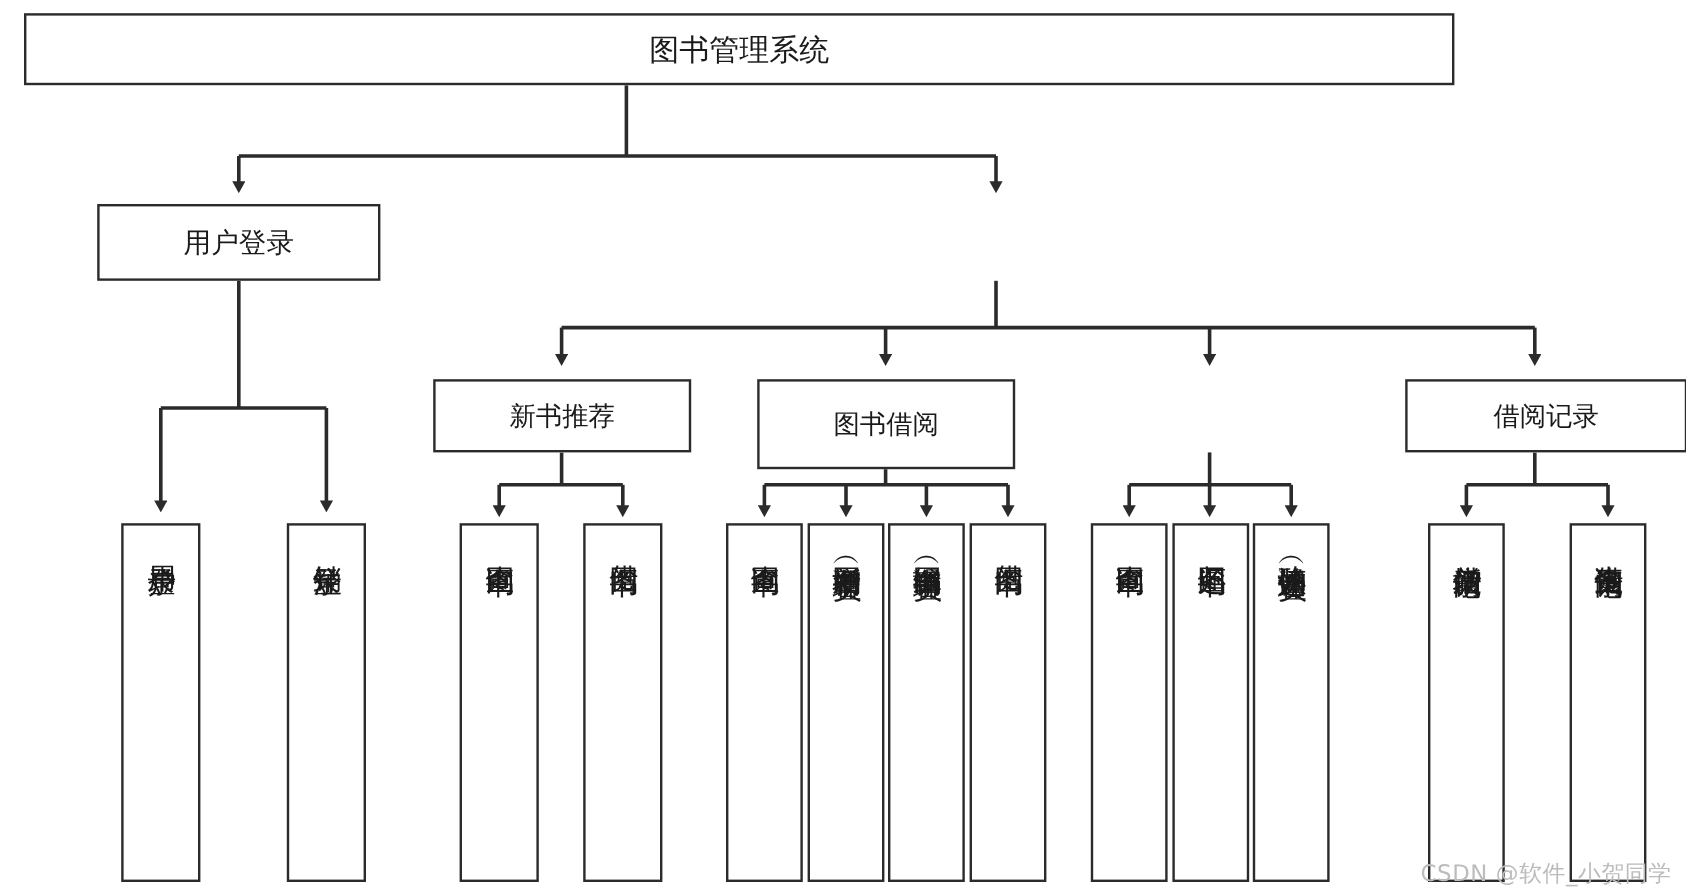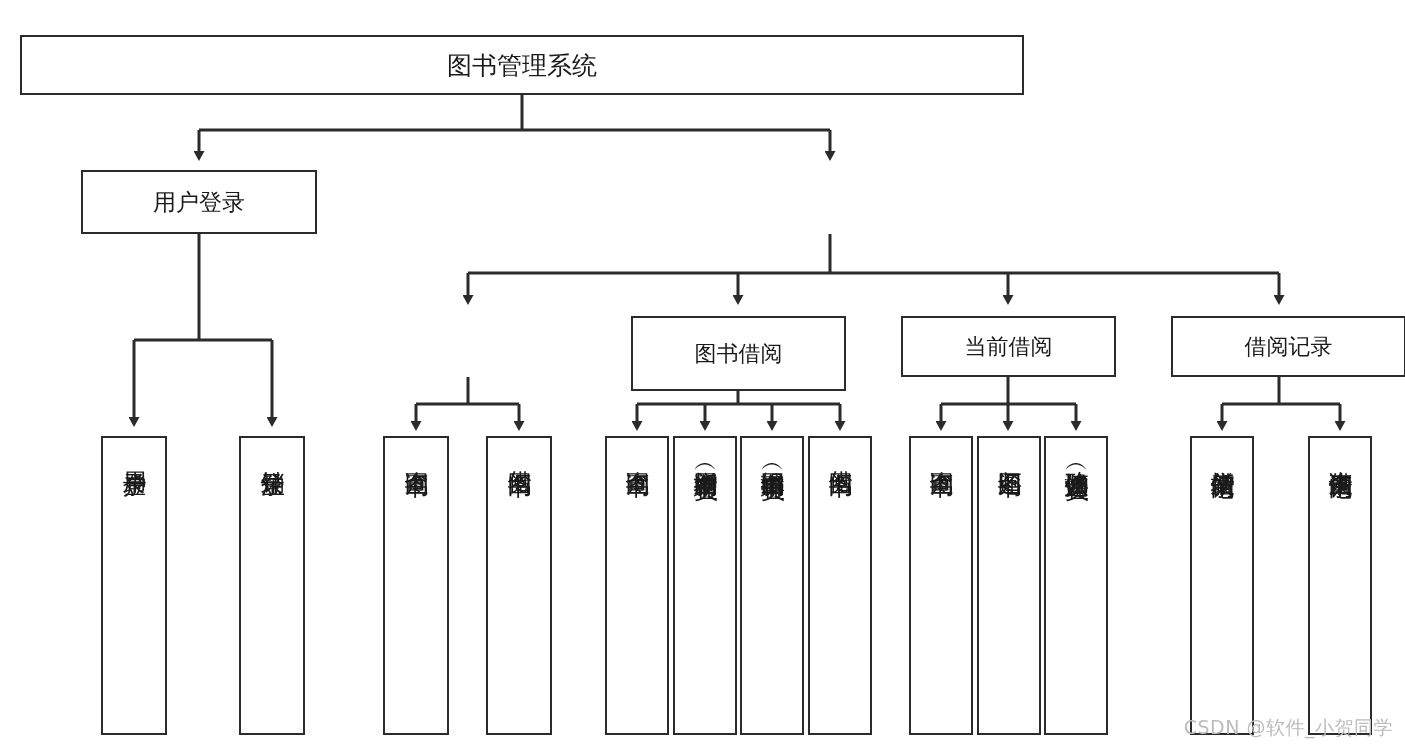--- a/index.html
+++ b/index.html
@@ -120,26 +120,26 @@
       <path d="M1008,404 L1008,422" marker-end="url(#arrow)"></path>
       <path d="M1076,404 L1076,422" marker-end="url(#arrow)"></path>
 
       <path d="M1279,377 L1279,404"></path>
       <path d="M1222,404 L1340,404"></path>
       <path d="M1222,404 L1222,422" marker-end="url(#arrow)"></path>
       <path d="M1340,404 L1340,422" marker-end="url(#arrow)"></path>
     </g>
   </svg>
 
-  <div class="node root" style="left:20px; top:11px; width:1004px; height:60px;margin-top:24px;">图书管理系统</div>
+  <div class="node root" style="left:20px; top:11px; width:1192px; height:60px;">图书管理系统</div>
 
   <div class="node lvl2" style="left:81px; top:170px; width:236px; height:64px;">用户登录</div>
 
+  <div class="node lvl3" style="left:361px; top:316px; width:215px; height:61px;">新书推荐</div>
   <div class="node lvl3" style="left:631px; top:316px; width:215px; height:75px;">图书借阅</div>
-  <div class="node lvl3" style="left:901px; top:316px; width:215px; height:61px;">当前借阅</div>
   <div class="node lvl3" style="left:1171px; top:316px; width:235px; height:61px;">借阅记录</div>
 
   <div class="node leaf" style="left:101px; top:436px; width:66px; height:299px;">
     <span class="vlabel">用户登录</span>
   </div>
   <div class="node leaf" style="left:239px; top:436px; width:66px; height:299px;">
     <span class="vlabel">注销登录</span>
   </div>
 
   <div class="node leaf" style="left:383px; top:436px; width:66px; height:299px;">

